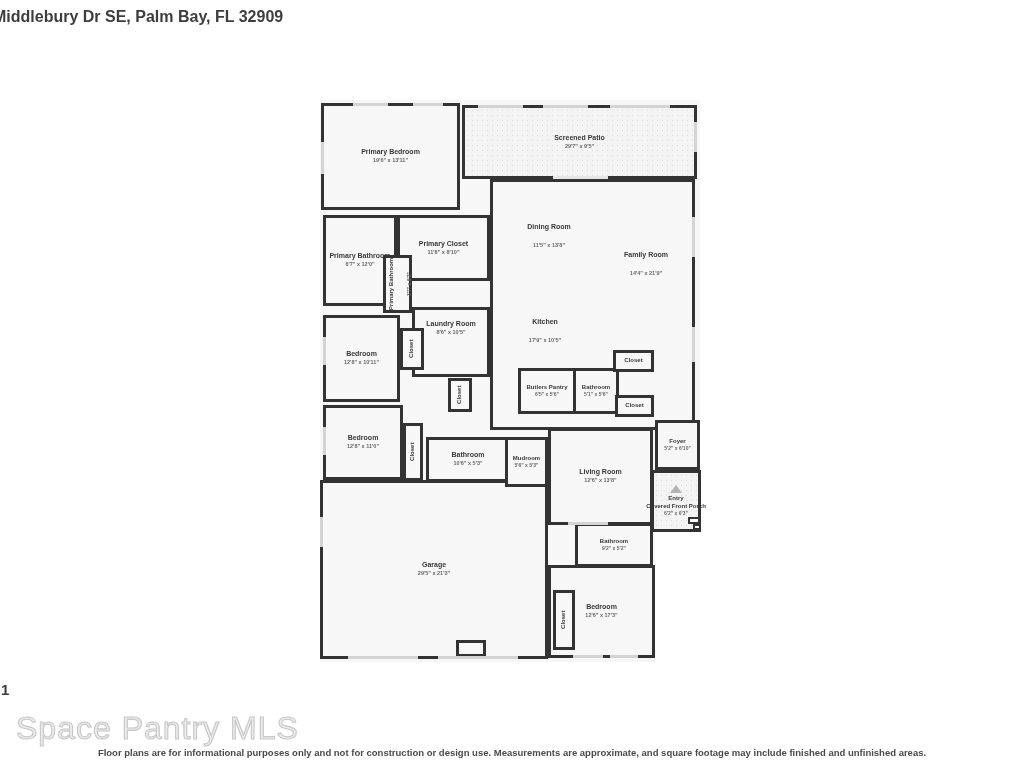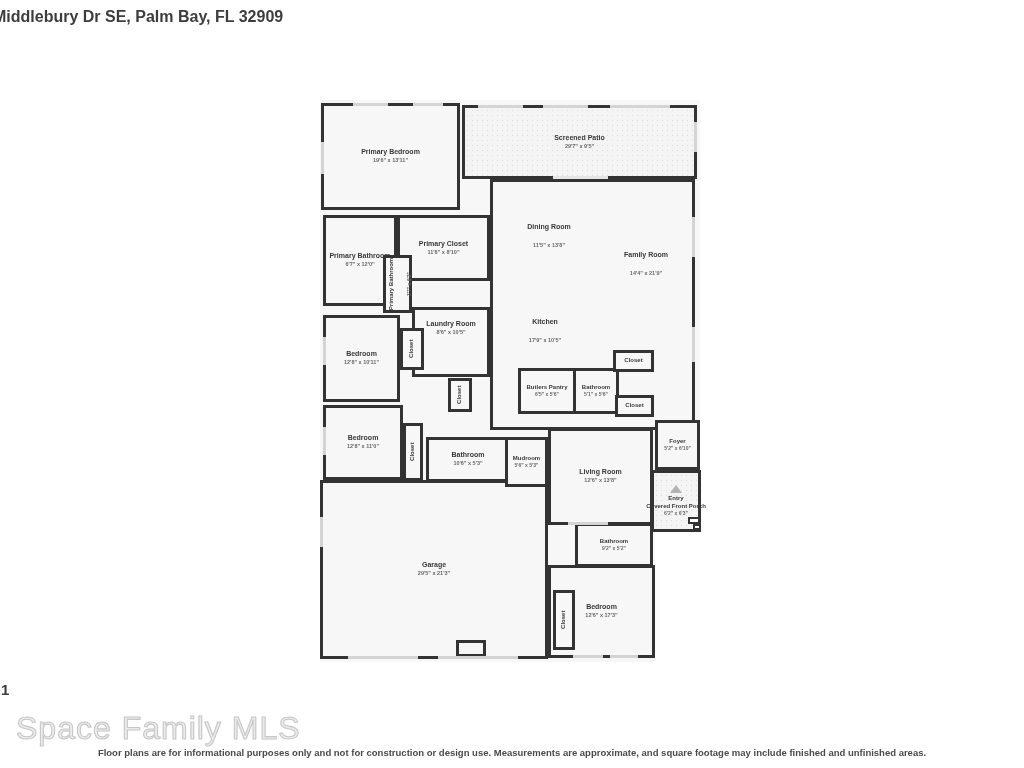--- a/index.html
+++ b/index.html
@@ -173,14 +173,14 @@
   <div class="win" style="left:5px;top:330px;width:3px;height:28px"></div>
   <div class="win" style="left:2px;top:420px;width:3px;height:30px"></div>
   <div class="win" style="left:30px;top:559px;width:70px;height:3px"></div>
   <div class="win" style="left:120px;top:559px;width:80px;height:3px"></div>
   <div class="win" style="left:255px;top:558px;width:30px;height:3px"></div>
   <div class="win" style="left:292px;top:558px;width:28px;height:3px"></div>
   <div class="win" style="left:250px;top:425px;width:40px;height:3px"></div>
 </div>
 
 <div class="floor-label">1</div>
-<div class="watermark">Space Family MLS</div>
+<div class="watermark">Space Pantry MLS</div>
 <div class="disclaimer">Floor plans are for informational purposes only and not for construction or design use. Measurements are approximate, and square footage may include finished and unfinished areas.</div>
 
 </body></html>

